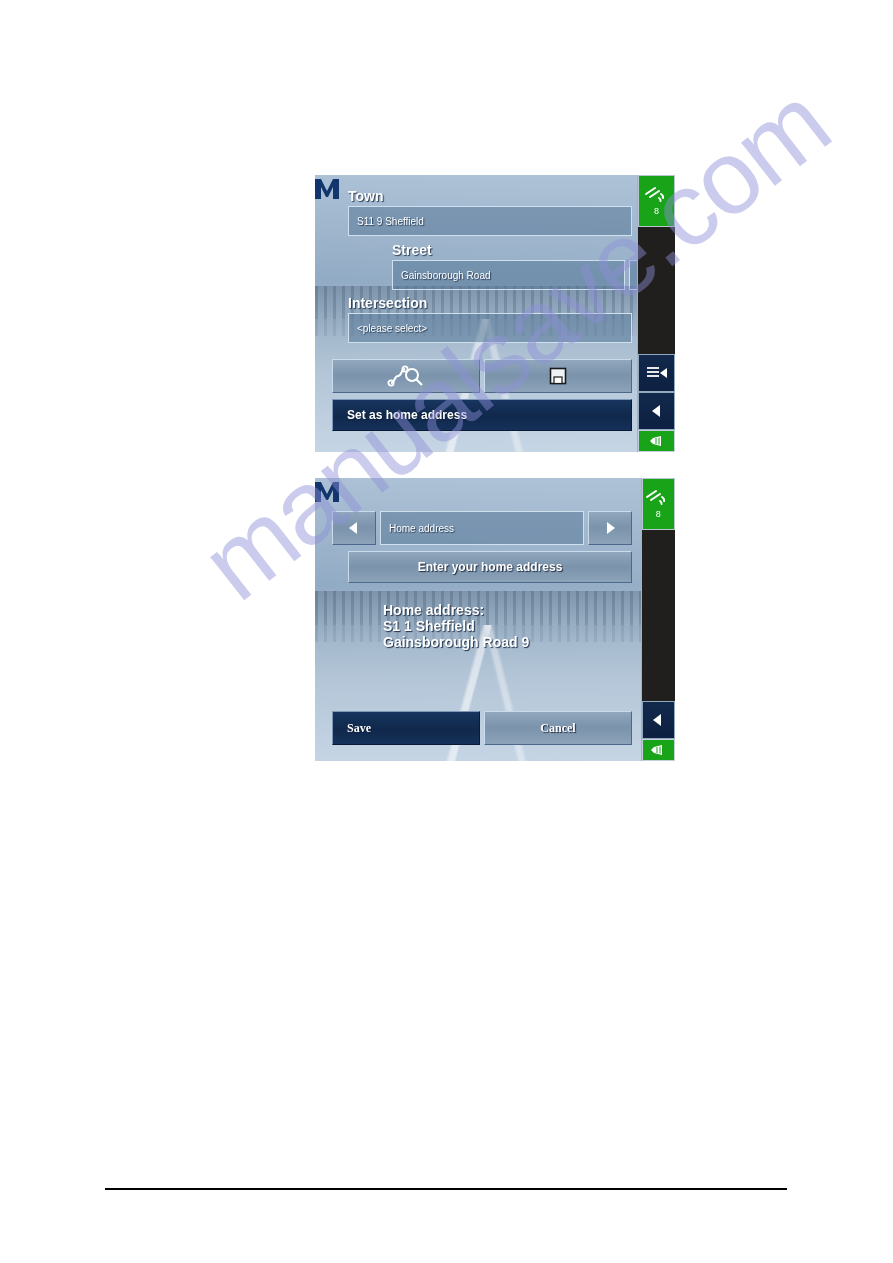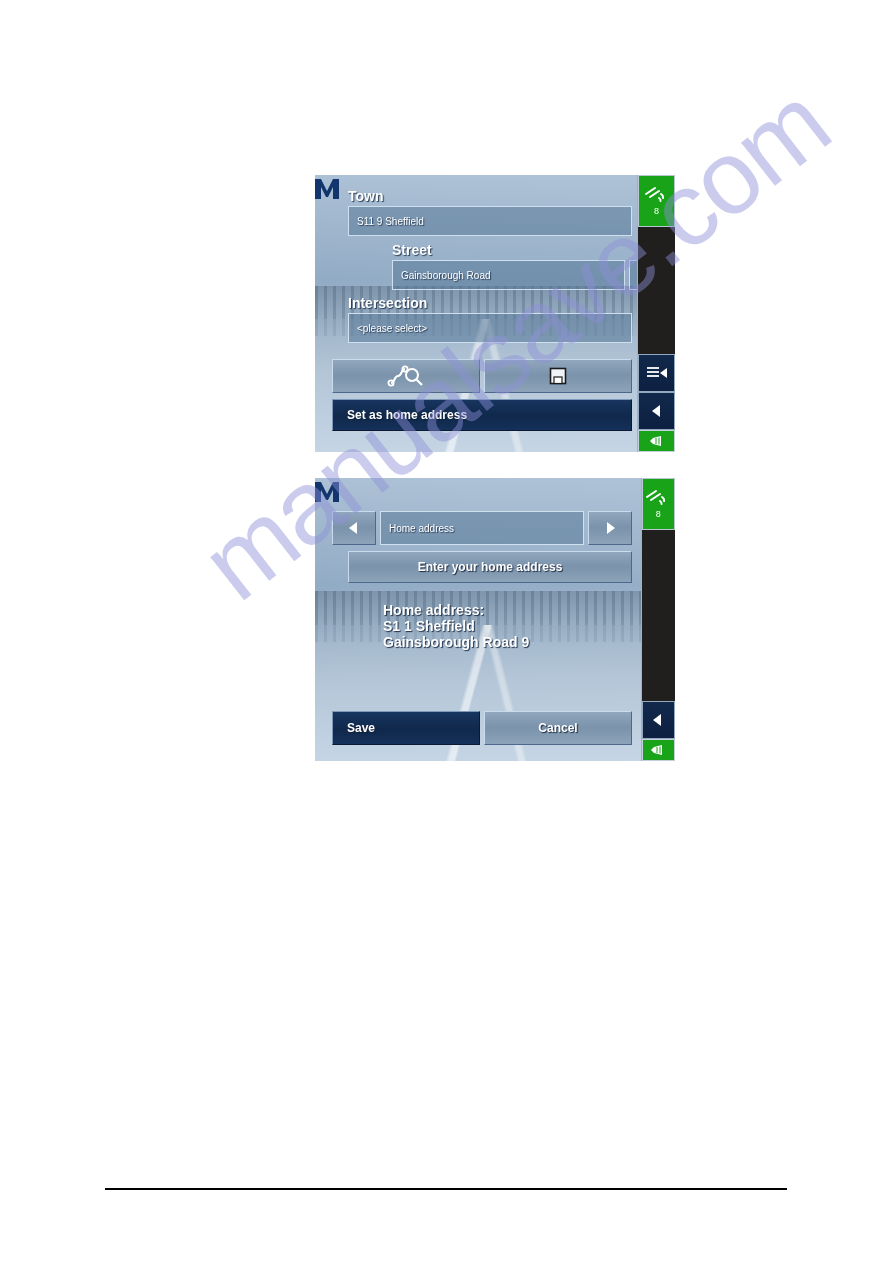--- a/index.html
+++ b/index.html
@@ -338,21 +338,21 @@
     </div>
 
     <div class="btn" style="position:absolute; left:33px; top:73px; width:284px; height:32px;">Enter your home address</div>
 
     <div class="pad" style="left:68px; top:124px; width:240px; color:#ffffff; font-size:14px; font-weight:bold; line-height:16px; text-shadow:1px 1px 1px rgba(18,36,60,0.9);">
       <div>Home address:</div>
       <div>S1 1 Sheffield</div>
       <div>Gainsborough Road 9</div>
     </div>
 
-    <div class="pad" style="left:17px; top:233px; width:300px; display:flex; gap:4px;">
+    <div class="pad" style="left:17px; top:233px; width:300px; display:flex; gap:4px;font-family:Liberation Serif, serif;">
       <div class="btn dark left-text" style="width:148px; height:34px;">Save</div>
       <div class="btn" style="width:148px; height:34px;">Cancel</div>
     </div>
   </div>
 
   <div class="sidebar">
     <div class="sb-gps">
       <svg width="26" height="20" viewBox="0 0 26 20">
         <g stroke="#ffffff" stroke-width="2" fill="none" stroke-linecap="round">
           <line x1="2" y1="8" x2="11" y2="2"></line>

